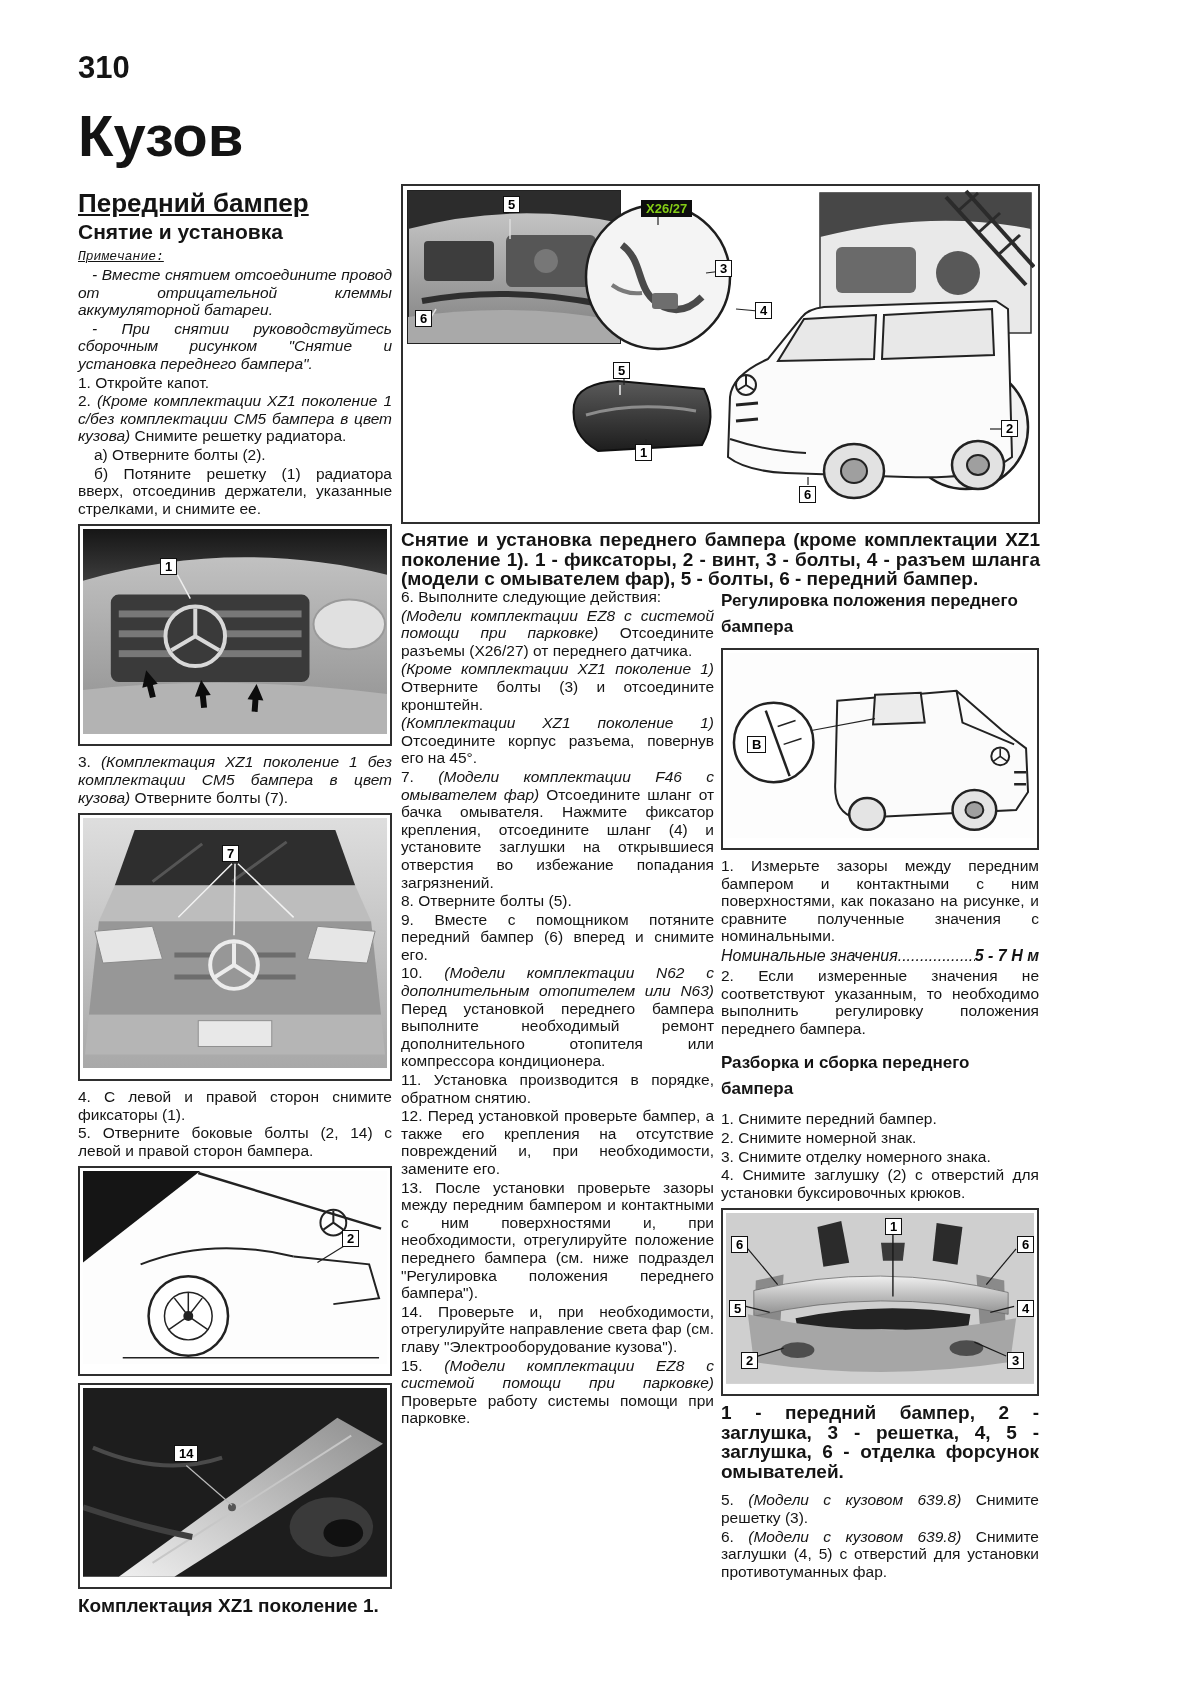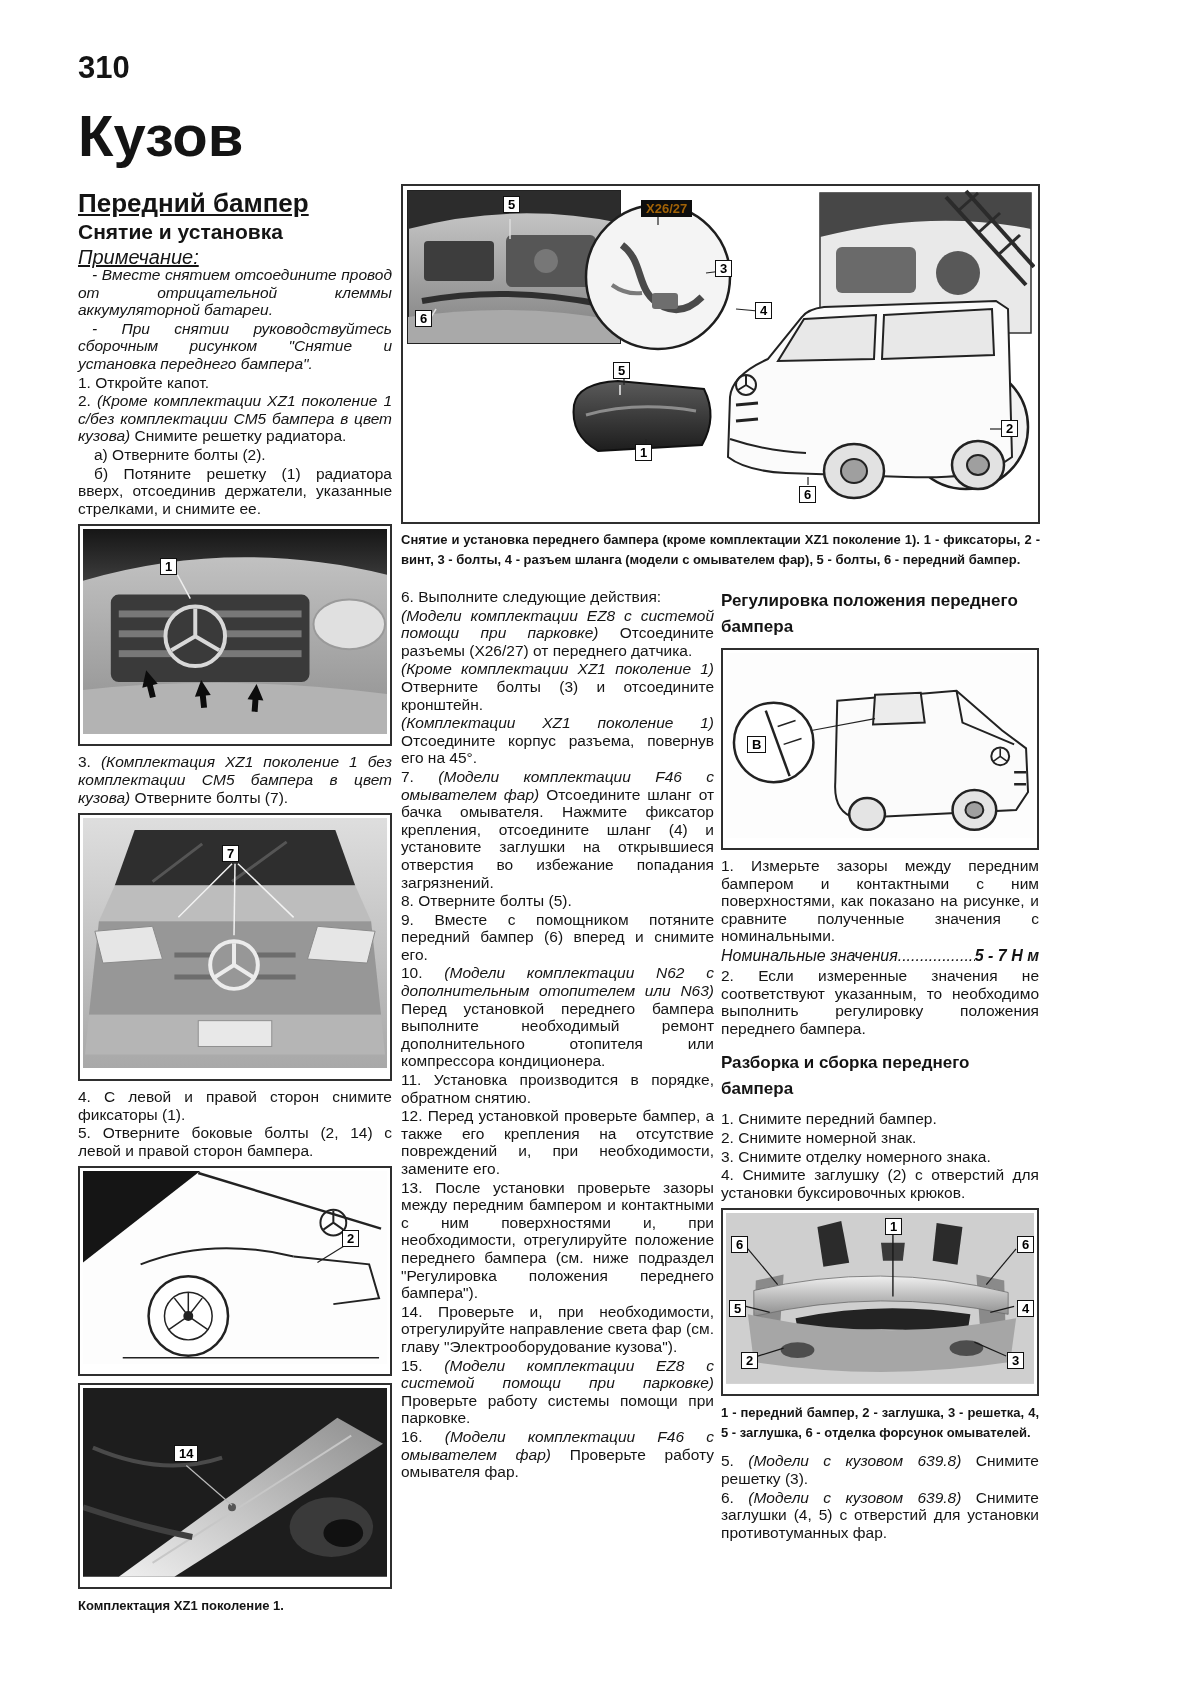--- a/index.html
+++ b/index.html
@@ -6,29 +6,29 @@
   #page{position:relative;width:1200px;height:1697px;background:#ffffff;overflow:hidden;
         font-family:"Liberation Sans","DejaVu Sans",sans-serif;color:#141414;}
   .col{position:absolute;}
   p{margin:0 0 1px 0;text-align:justify;font-size:15.5px;line-height:17.6px;}
   .it{font-style:italic;}
   .pagenum{font-size:31px;font-weight:bold;}
   .h1{font-size:58px;font-weight:bold;margin:16px 0 20px 0;}
   .h2{font-size:26px;font-weight:bold;line-height:28px;margin:0 0 3px 0;text-decoration:underline;}
   .h3{font-size:21px;font-weight:bold;line-height:24px;margin:0 0 4px 0;}
   .rh{font-size:17px;font-weight:bold;line-height:26px;margin:0 0 8px 0;}
-  .note-label{font-style:italic;text-decoration:underline;font-size:20px;line-height:18px;}
+  .note-label{font-style:italic;text-decoration:underline;font-size:13px;line-height:18px;font-family:Liberation Mono, monospace;}
   .note{font-style:italic;text-indent:14px;}
   .sub{text-indent:16px;}
   .fig{position:relative;border:2px solid #2f2f2f;background:#fff;padding:3px;margin:7px 0 7px 0;}
   .fig svg{display:block;width:100%;height:auto;}
   .lbl{position:absolute;background:#fff;border:1px solid #101010;color:#000;font-weight:bold;
        font-size:13px;line-height:13px;padding:1px 4px;white-space:nowrap;}
-  .lbl.dark{background:#0d0d0d;color:#a16207;border-color:#0d0d0d;}
-  .figcap{font-weight:bold;font-size:13px;line-height:19.5px;text-align:justify;margin-top:6px;}
+  .lbl.dark{background:#0d0d0d;color:#84cc16;border-color:#0d0d0d;}
+  .figcap{font-weight:bold;font-size:19px;line-height:19.5px;text-align:justify;margin-top:6px;}
   .nominal{display:flex;align-items:baseline;font-style:italic;margin:2px 0;}
   .nominal .nv{font-weight:bold;white-space:nowrap;}
   .nominal .nd{flex:1;overflow:hidden;white-space:nowrap;}
   .nominal .nl{white-space:nowrap;} .gap10{height:10px;} .gap12{height:12px;}
 </style>
 </head>
 <body>
 
 <div id="page">
 
@@ -264,21 +264,20 @@
         <p class="step"><span></span> <i class="it">(Комплектации XZ1 поколение 1)</i> <span>Отсоедините корпус разъема, повернув его на 45°.</span></p>
         <p class="step"><span>7.</span> <i class="it">(Модели комплектации F46 с омывателем фар)</i> <span>Отсоедините шланг от бачка омывателя. Нажмите фиксатор крепления, отсоедините шланг (4) и установите заглушки на открывшиеся отверстия во избежание попадания загрязнений.</span></p>
         <p class="step"><span>8.</span> <i class="it"></i> <span>Отверните болты (5).</span></p>
         <p class="step"><span>9.</span> <i class="it"></i> <span>Вместе с помощником потяните передний бампер (6) вперед и снимите его.</span></p>
         <p class="step"><span>10.</span> <i class="it">(Модели комплектации N62 с дополнительным отопителем или N63)</i> <span>Перед установкой переднего бампера выполните необходимый ремонт дополнительного отопителя или компрессора кондиционера.</span></p>
         <p class="step"><span>11.</span> <i class="it"></i> <span>Установка производится в порядке, обратном снятию.</span></p>
         <p class="step"><span>12.</span> <i class="it"></i> <span>Перед установкой проверьте бампер, а также его крепления на отсутствие повреждений и, при необходимости, замените его.</span></p>
         <p class="step"><span>13.</span> <i class="it"></i> <span>После установки проверьте зазоры между передним бампером и контактными с ним поверхностями и, при необходимости, отрегулируйте положение переднего бампера (см. ниже подраздел "Регулировка положения переднего бампера").</span></p>
         <p class="step"><span>14.</span> <i class="it"></i> <span>Проверьте и, при необходимости, отрегулируйте направление света фар (см. главу "Электрооборудование кузова").</span></p>
         <p class="step"><span>15.</span> <i class="it">(Модели комплектации EZ8 с системой помощи при парковке)</i> <span>Проверьте работу системы помощи при парковке.</span></p>
-        <p class="step"><span>16.</span> <i class="it">(Модели комплектации F46 с омывателем фар)</i> <span>Проверьте работу омывателя фар.</span></p>
       </div>
   </div>
 
   <div class="col" style="left:721px;top:588px;width:318px;">
     <div class="rh">Регулировка положения переднего бампера</div>
 
     <div class="fig" style="height:192px;">
       <svg viewBox="0 0 310 186" preserveAspectRatio="none">
         <rect width="310" height="186" fill="#fdfdfd"></rect>
         <circle cx="48" cy="90" r="40" fill="#fff" stroke="#222" stroke-width="2.5"></circle>

